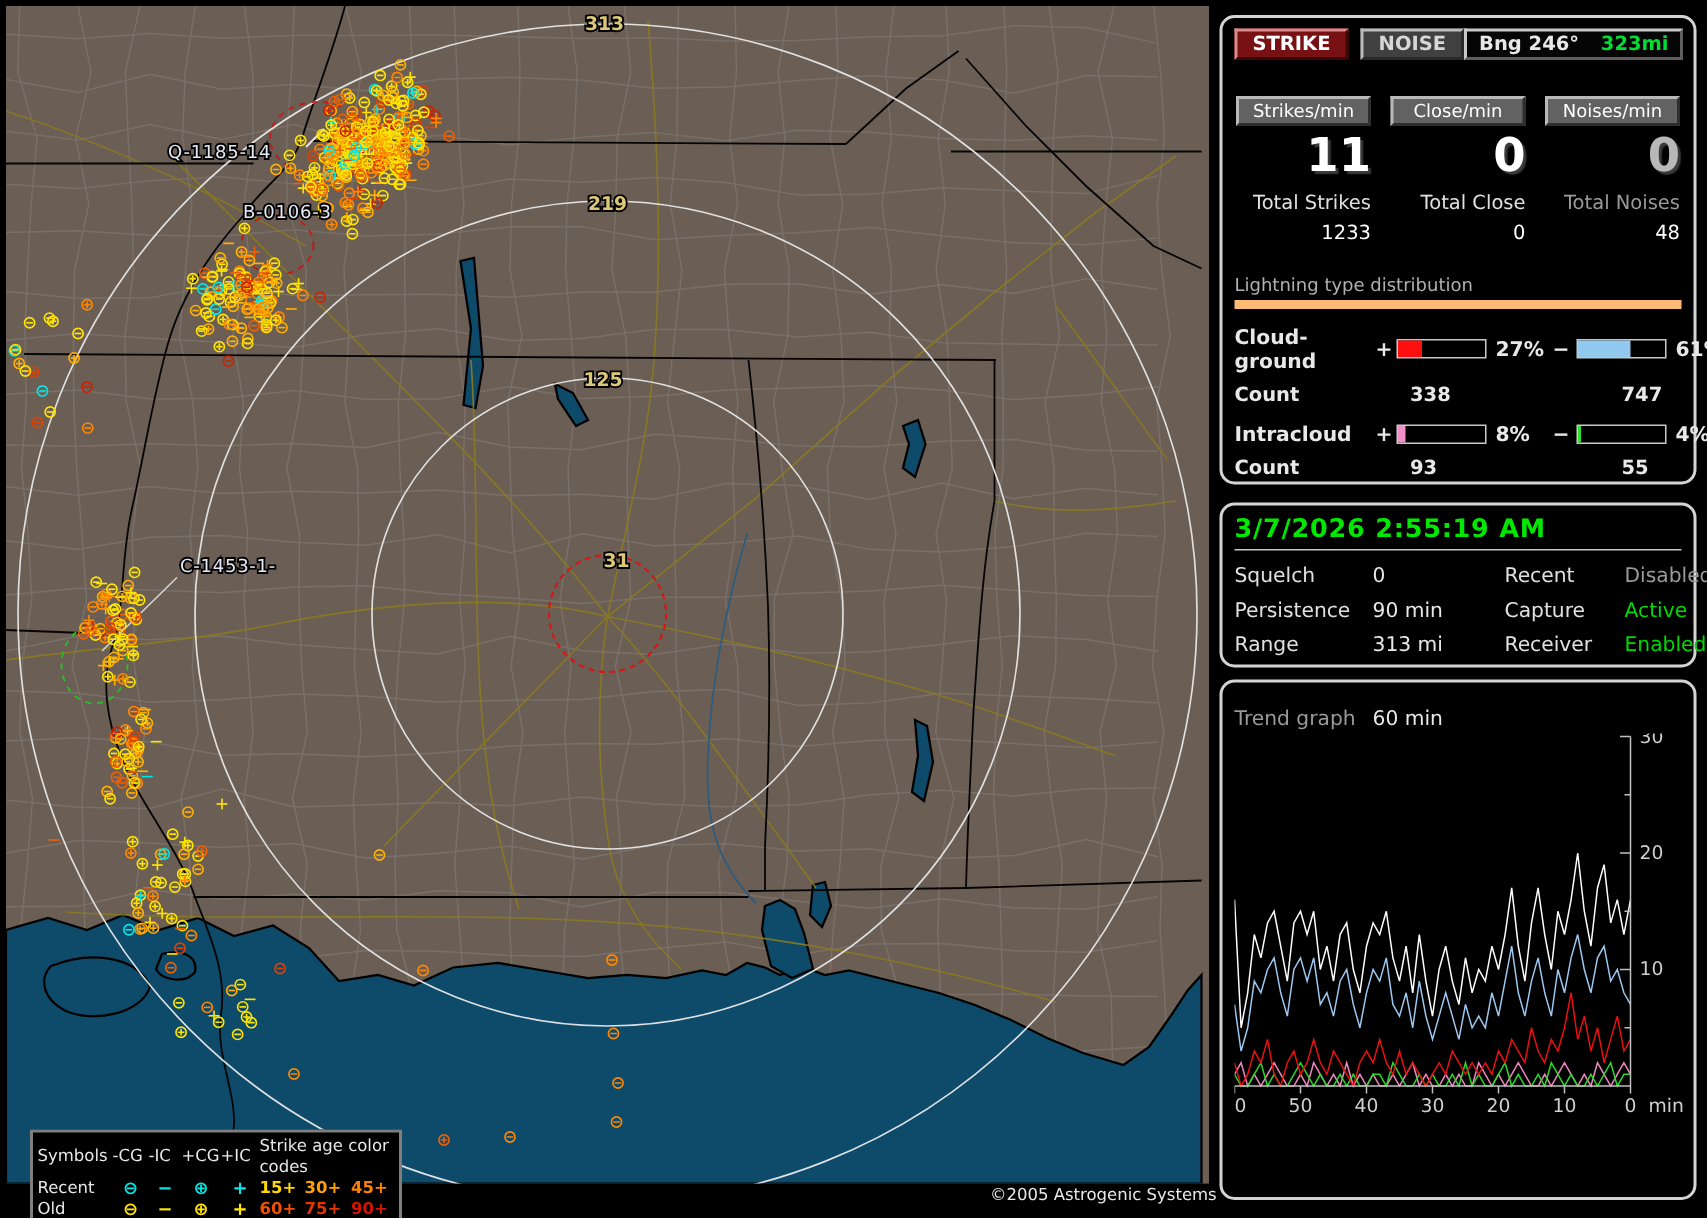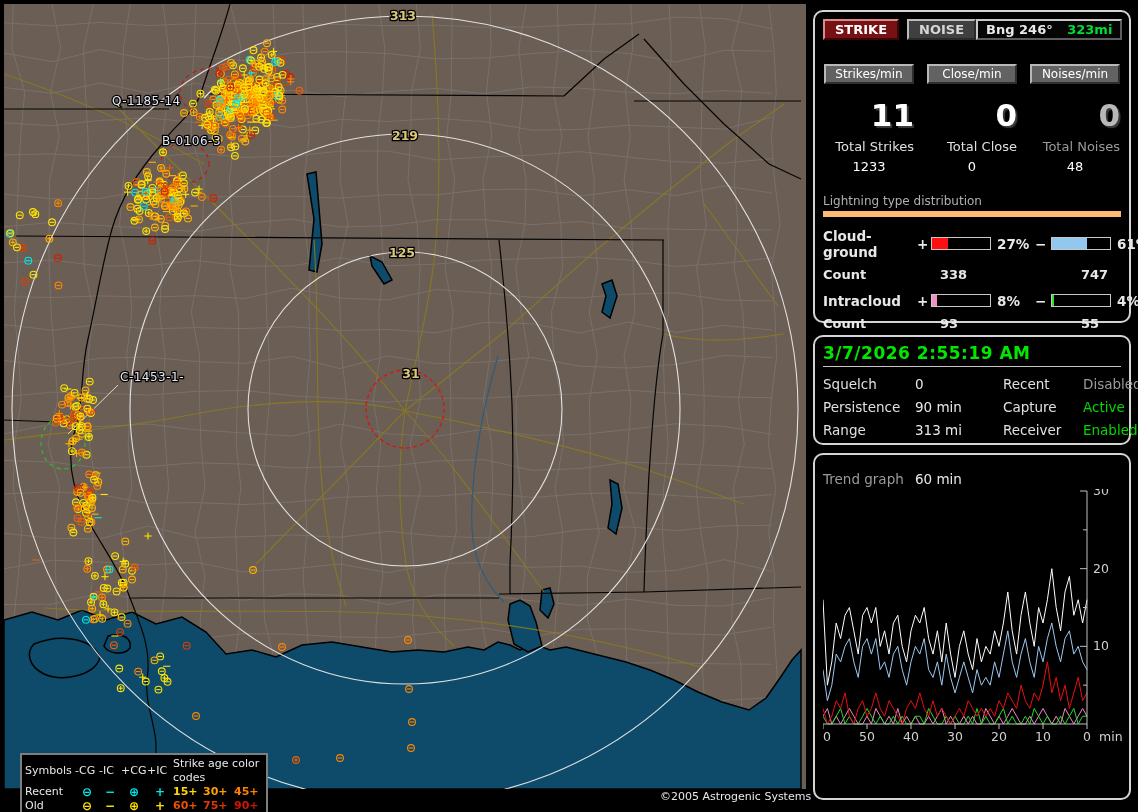--- a/index.html
+++ b/index.html
@@ -28,24 +28,24 @@
   .btn{font-size:13px;font-weight:bold;padding:1px 10px;cursor:default;}
   #strikeBtn{background:#781114;color:#fff;border:2px solid;border-color:#d98a8a #3a0606 #3a0606 #d98a8a;}
   #noiseBtn{background:#404040;color:#d6d6d6;border:2px solid;border-color:#bcbcbc #2a2a2a #2a2a2a #bcbcbc;margin-left:8px;}
   #bngBox{margin-left:auto;background:#050505;border:2px solid;border-color:#c8c8c8 #5e5e5e #5e5e5e #c8c8c8;
           padding:1px 8px;font-size:13px;font-weight:bold;white-space:nowrap;}
   #bngVal{color:#00dd33;margin-left:10px;}
   .stat-row{display:flex;justify-content:space-between;margin-top:24px;padding:0 1px;}
   .stat-col{width:90px;display:flex;flex-direction:column;}
   .rate-btn{width:100%;box-sizing:border-box;background:#626262;color:#fff;font-size:12px;text-align:center;
             border:2px solid;border-color:#b8b8b8 #2e2e2e #2e2e2e #b8b8b8;padding:1px 0;}
-  .big-num{font-size:31px;font-weight:bold;text-align:right;line-height:1.05;margin-top:15px;
+  .big-num{font-size:31px;font-weight:bold;text-align:right;line-height:1.05;margin-top:4px;
            text-shadow:2px 2px 1px #3c3c3c;}
   .tot-label{font-size:13px;text-align:right;margin-top:7px;}
-  .tot-val{font-size:13px;text-align:center;margin-top:5px;color:#fff;}
+  .tot-val{font-size:13px;text-align:right;margin-top:5px;color:#fff;}
   #distTitle{color:#b0b0b0;font-size:12px;margin-top:20px;border-bottom:6px solid #fdba74;padding-bottom:3px;}
   .dist-row{display:grid;grid-template-columns:94px 14px 60px 44px 16px 60px 1fr;align-items:center;
             margin-top:11px;font-size:13.5px;font-weight:bold;}
   .dist-count{display:grid;grid-template-columns:94px 118px 1fr;margin-top:7px;font-size:13px;font-weight:bold;gap:23px;}
   .sign{text-align:left;}
   .bar{height:11px;border:1px solid #c8c8c8;background:#000;position:relative;}
   .bar > div{height:100%;}
   .pct{padding-left:6px;}
   
   #dateTxt{color:#00e800;font-size:17px;font-weight:bold;letter-spacing:0.5px;}

